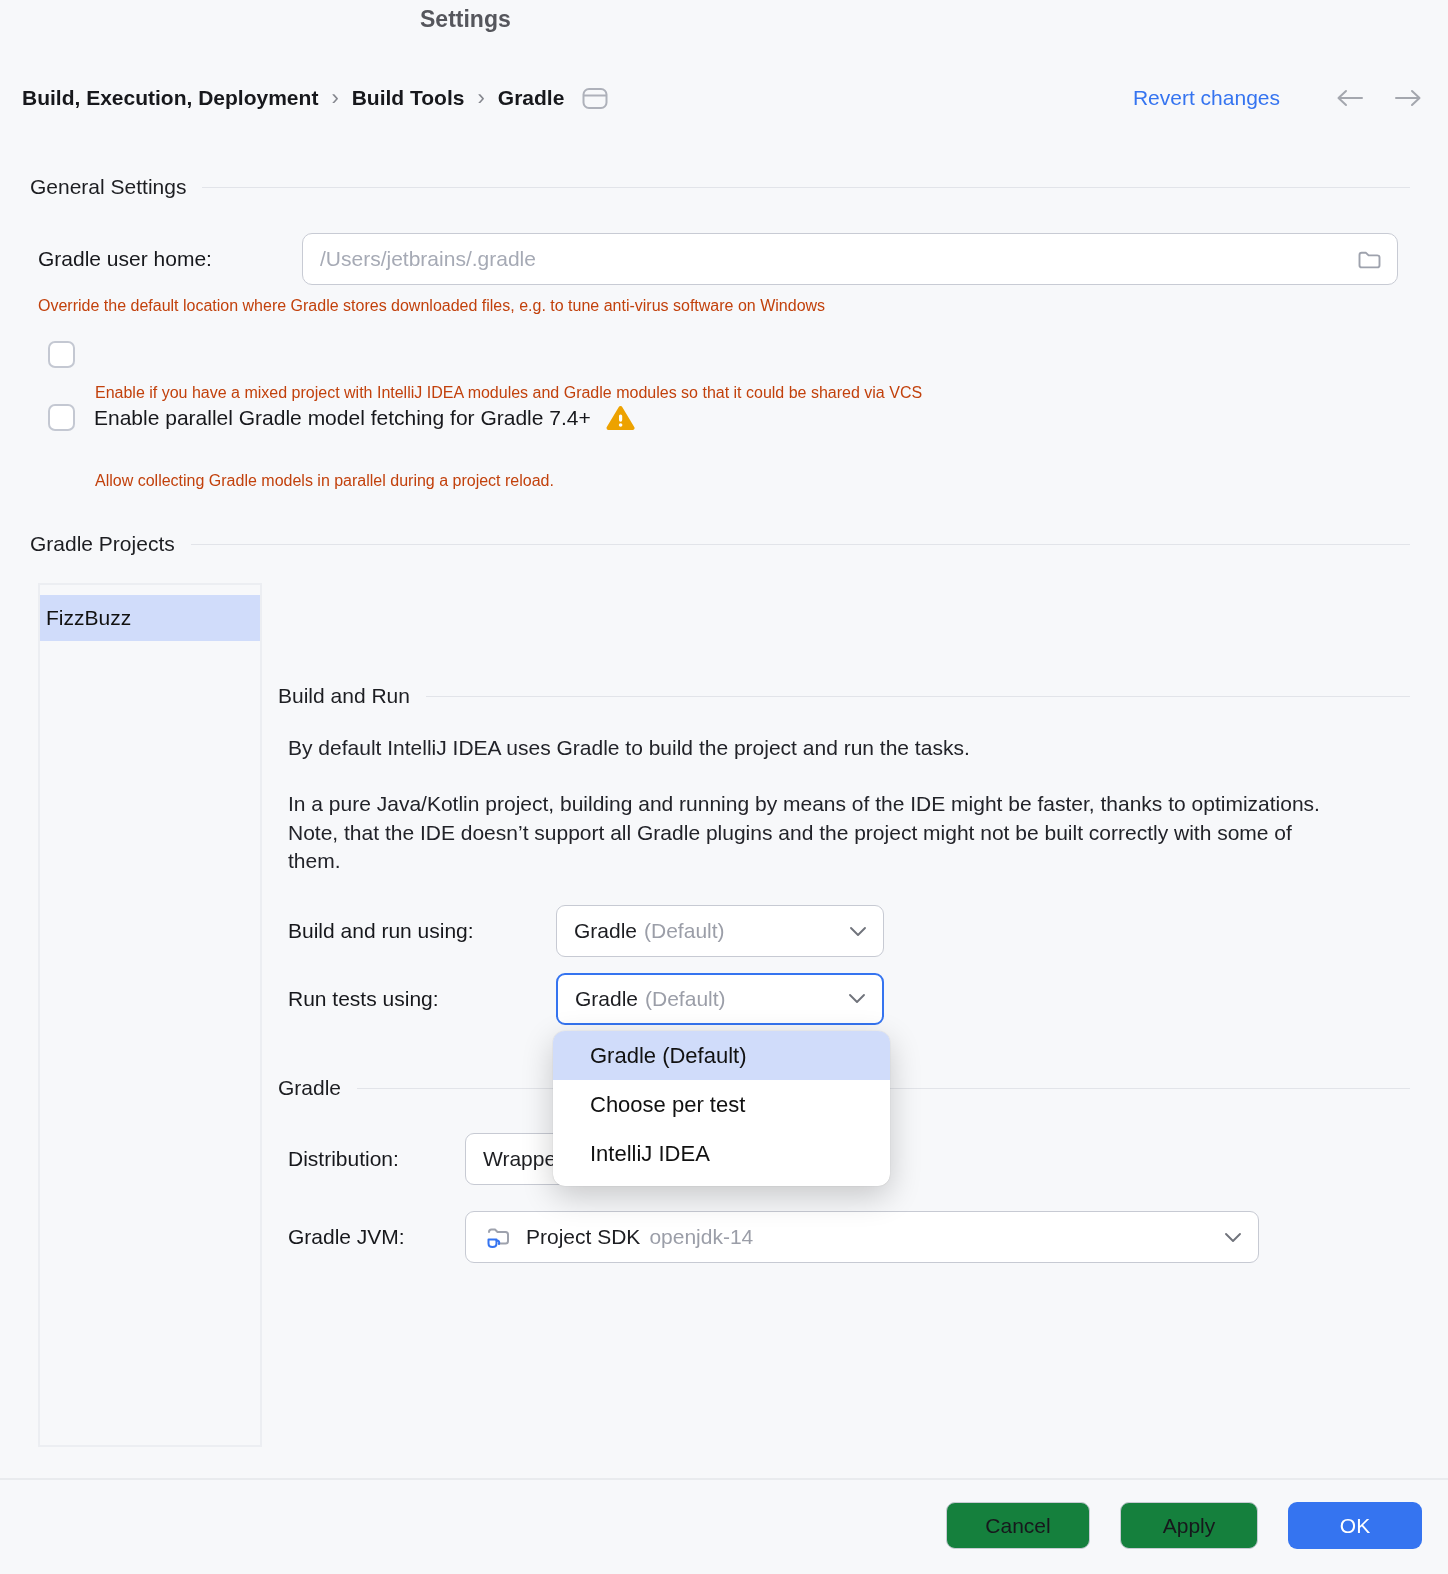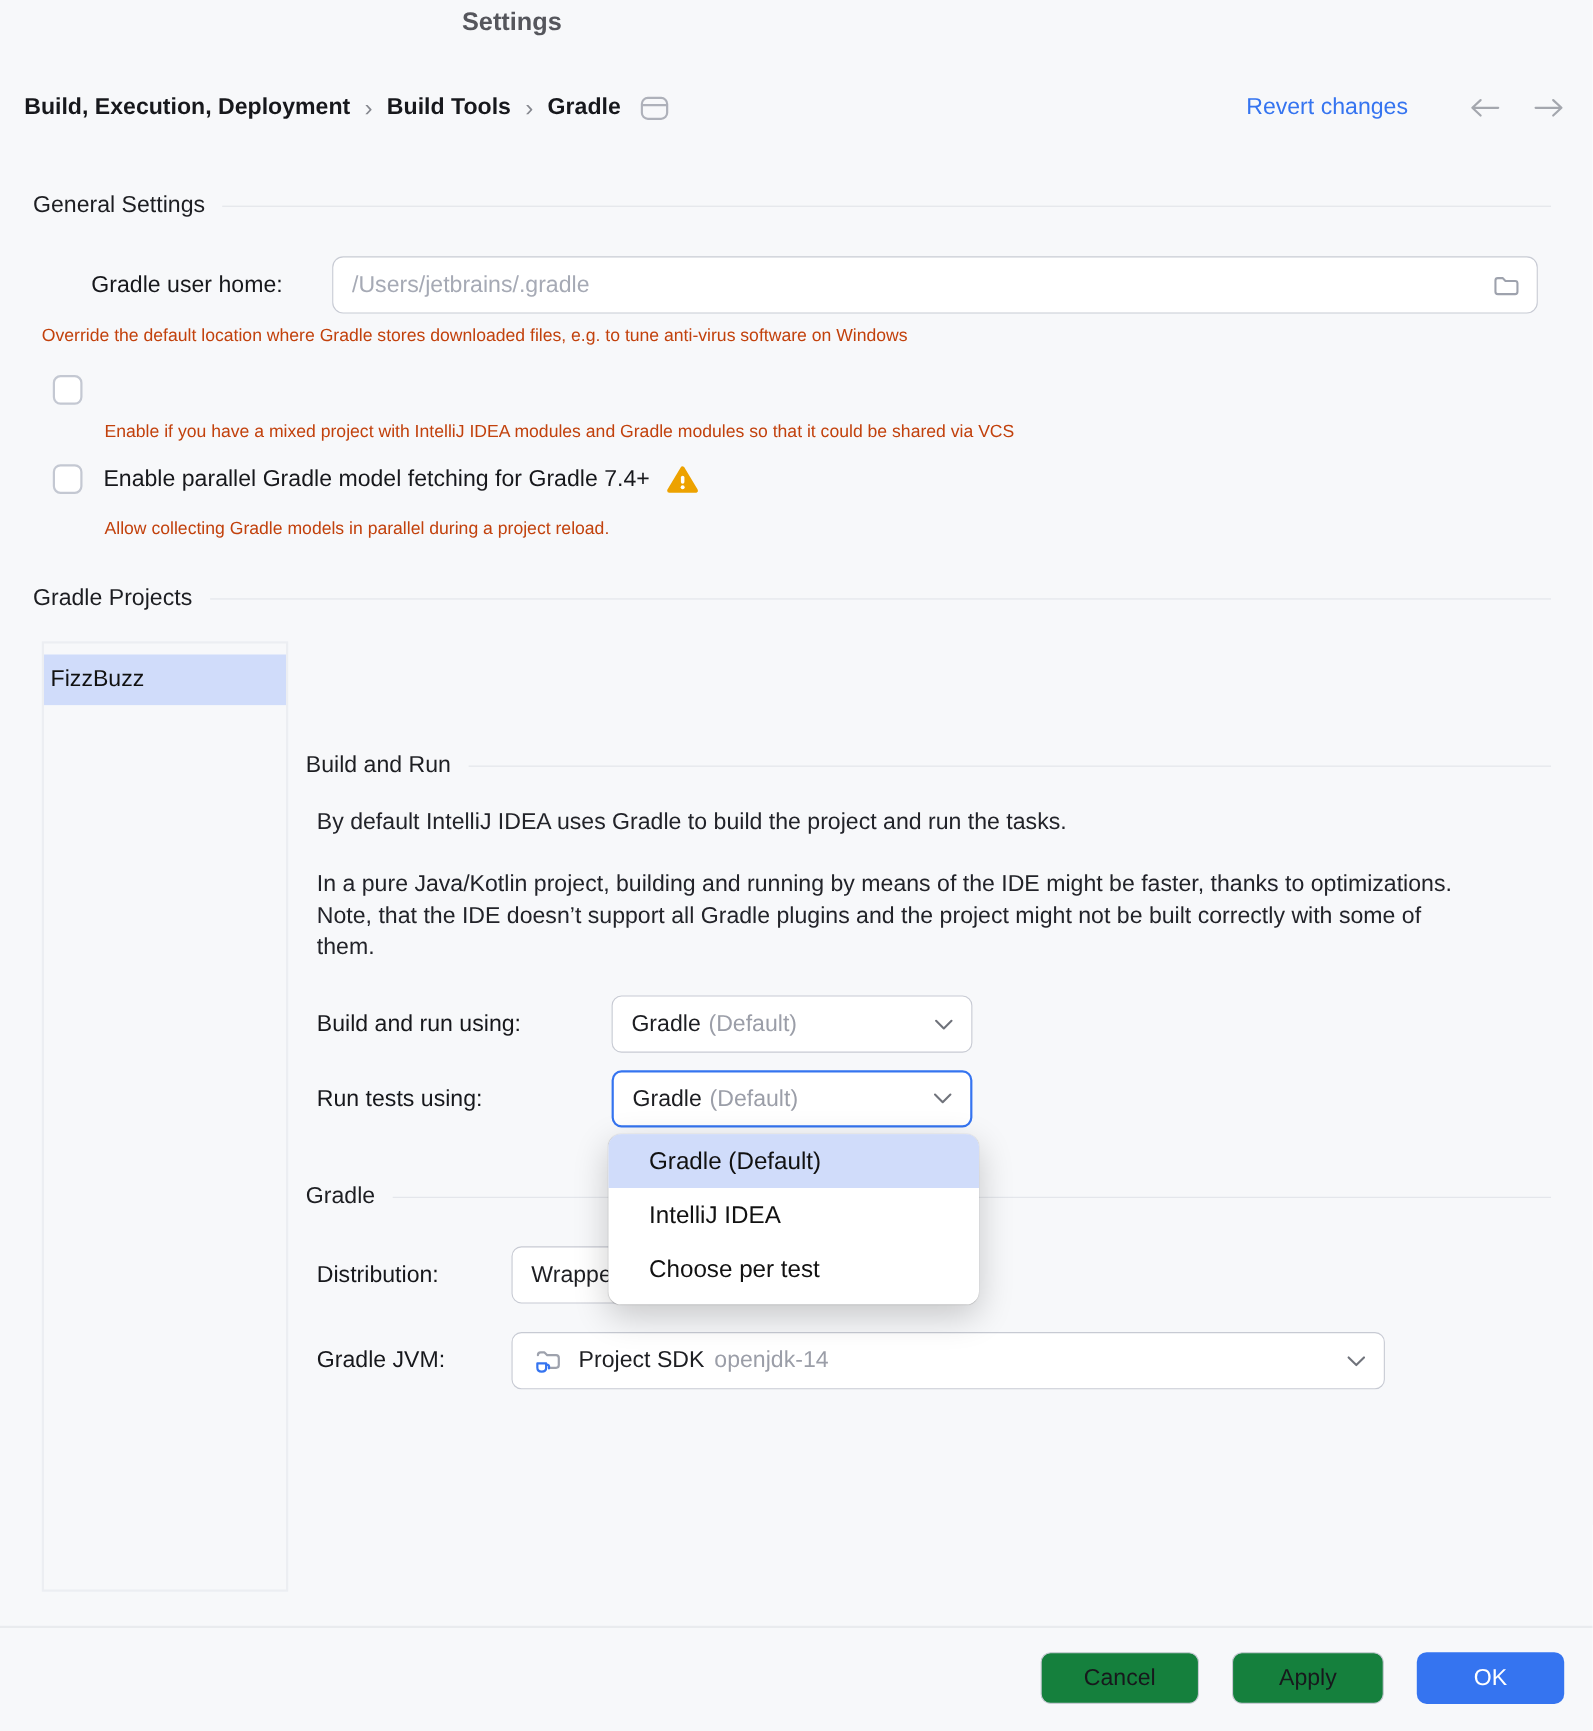--- a/index.html
+++ b/index.html
@@ -145,39 +145,39 @@
         </svg>
     </span>
   </div>
 
   <div class="section-header" style="left:30px;top:174px;right:38px;">
     <span class="sh-text">General Settings</span>
     <span class="sh-line"></span>
   </div>
 
   <div class="row" style="left:38px;top:233px;right:50px;height:52px;">
-    <span class="field-label" style="width:264px;text-align:center;">Gradle user home:</span>
+    <span class="field-label" style="width:264px;">Gradle user home:</span>
     <div class="text-input-wrap">
       <input class="text-input" type="text" value="" placeholder="/Users/jetbrains/.gradle" style="">
       <span style="display:inline-flex;">
         <svg width="27" height="25" viewBox="0 0 27 25">
             <path d="M3.5 8 Q3.5 5.8 5.7 5.8 H10 L12.6 8.4 H21.3 Q23.5 8.4 23.5 10.6 V18.2 Q23.5 20.4 21.3 20.4 H5.7 Q3.5 20.4 3.5 18.2 Z" fill="none" stroke="#9ea2ad" stroke-width="1.9" stroke-linejoin="round"></path>
           </svg>
       </span>
     </div>
   </div>
 
   <div class="help-text" style="left:38px;top:297px;">Override the default location where Gradle stores downloaded files, e.g. to tune anti-virus software on Windows</div>
 
   <div class="row" style="left:48px;top:341px;">
     <span class="checkbox"></span>
   </div>
   <div class="help-text" style="left:95px;top:384px;">Enable if you have a mixed project with IntelliJ IDEA modules and Gradle modules so that it could be shared via VCS</div>
 
-  <div class="row" style="left:48px;top:422px;">
+  <div class="row" style="left:48px;top:404px;">
     <span class="checkbox"></span>
     <span class="cb-label">Enable parallel Gradle model fetching for Gradle 7.4+</span>
     <span style="display:inline-flex;margin-left:15px;">
       <svg width="29" height="26" viewBox="0 0 29 26">
           <path d="M14.5 3 L26.5 23 H2.5 Z" fill="var(--warning,#EDA200)" stroke="var(--warning,#EDA200)" stroke-width="4" stroke-linejoin="round"></path>
           <rect x="13" y="9.5" width="3.2" height="7.2" rx="1.6" fill="#fff"></rect>
           <circle cx="14.6" cy="20" r="1.8" fill="#fff"></circle>
         </svg>
     </span>
   </div>
@@ -259,22 +259,22 @@
       <span class="combo-chevron">
         <svg width="18" height="11" viewBox="0 0 18 11">
             <path d="M2 2 L9 9 L16 2" fill="none" stroke="#70737b" stroke-width="1.9" stroke-linecap="round" stroke-linejoin="round"></path>
           </svg>
       </span>
     </div>
   </div>
 
   <div class="popup">
     <div class="popup-item selected">Gradle (Default)</div>
+    <div class="popup-item">Choose per test</div>
     <div class="popup-item">IntelliJ IDEA</div>
-    <div class="popup-item">Choose per test</div>
   </div>
 
   <div class="footer-line"></div>
   <div class="btn" style="left:946px;width:144px;">Cancel</div>
   <div class="btn" style="left:1120px;width:138px;">Apply</div>
   <div class="btn primary" style="left:1288px;width:134px;">OK</div>
 
 </div>
 
 </body></html>

